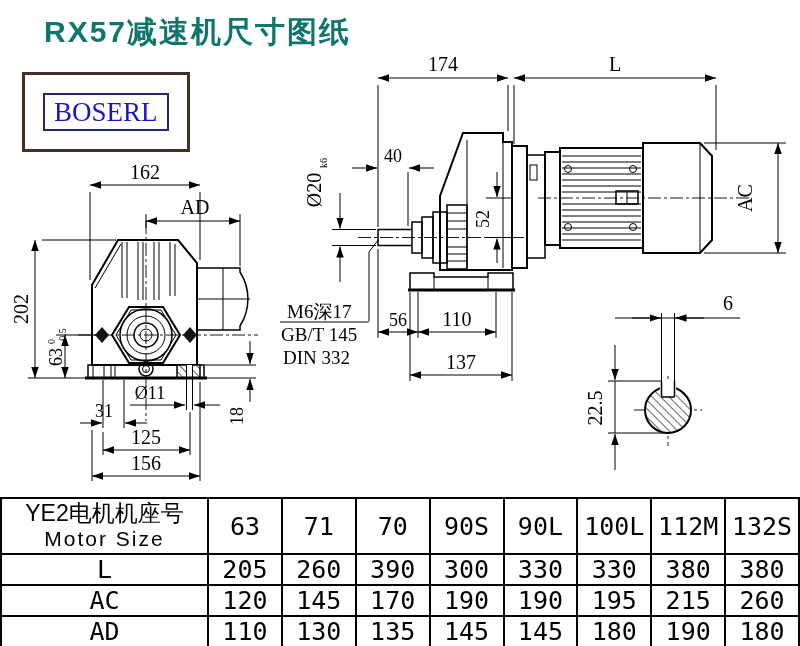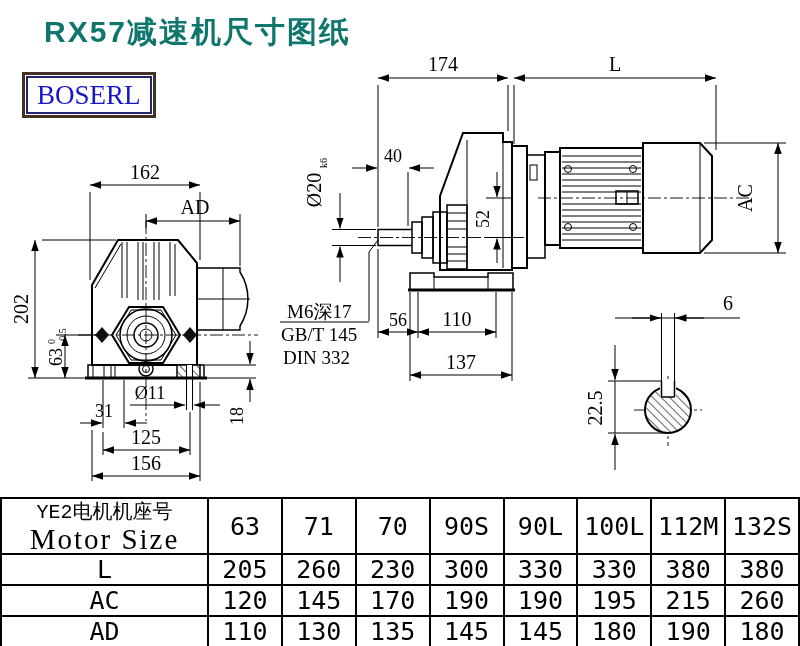--- a/index.html
+++ b/index.html
@@ -1,40 +1,40 @@
 <!DOCTYPE html>
 <html><head>
 <meta charset="utf-8">
 <style>
   html,body{margin:0;padding:0;background:#fff;}
   #stage{position:relative;width:800px;height:646px;background:#fff;overflow:hidden;
          font-family:"Liberation Sans",sans-serif;}
   #title{position:absolute;left:44px;top:12px;font-size:30px;font-weight:bold;
          letter-spacing:2px;color:#0f766e;font-family:"Liberation Sans",sans-serif;}
-  #logo-box{position:absolute;left:22px;top:72px;border:3px solid #453028;background:#fff;padding:1px;}
+  #logo-box{position:absolute;left:22px;top:72px;border:3px solid #453028;background:#fff;padding:18px;}
   #logo-inner{border:2px solid #242470;padding:0 9px;font-family:"Liberation Serif",serif;
               font-size:27px;line-height:34px;color:#1616c8;}
   #drawing{position:absolute;left:0;top:0;}
   .ol{fill:none;stroke:#000;stroke-width:2;}
   .ol15{fill:none;stroke:#000;stroke-width:1.5;}
   .thin{fill:none;stroke:#000;stroke-width:1;}
   .thick{fill:none;stroke:#000;stroke-width:3;}
   .cl{fill:none;stroke:#000;stroke-width:0.9;stroke-dasharray:13 3 3 3;}
   .dim{font-family:"Liberation Serif",serif;font-size:20px;fill:#000;}
   .dim18{font-family:"Liberation Serif",serif;font-size:18px;fill:#000;}
   .dimsm{font-family:"Liberation Serif",serif;font-size:10px;fill:#000;}
   .note{font-family:"Liberation Serif",serif;font-size:19px;fill:#000;}
   #spec-table{position:absolute;left:0;top:497px;width:800px;height:149px;
               border-collapse:collapse;table-layout:fixed;}
   #spec-table td{border:2px solid #000;text-align:center;vertical-align:middle;
                  font-family:"DejaVu Sans Mono",monospace;font-size:25px;color:#000;padding:0;}
   #spec-table tr{height:31px;}
   #spec-table tr.hdr{height:56px;}
-  .hdr-cn{font-size:20px;line-height:26px;font-family:Liberation Mono, monospace;}
-  .hdr-en{font-size:29px;line-height:26px;letter-spacing:2px;font-family:Liberation Serif, serif;}
+  .hdr-cn{font-size:23px;line-height:26px;font-family:Liberation Sans, sans-serif;}
+  .hdr-en{font-size:21px;line-height:26px;letter-spacing:2px;font-family:Liberation Sans, sans-serif;}
 </style>
 </head>
 <body>
 
 <div id="stage">
 
   <svg id="drawing" width="800" height="497" viewBox="0 0 800 497" xmlns="http://www.w3.org/2000/svg">
     <defs>
       <marker id="ar" viewBox="0 0 10 10" refX="10" refY="5" markerWidth="11" markerHeight="11" orient="auto-start-reverse" markerUnits="userSpaceOnUse">
         <path d="M0,1.6 L10,5 L0,8.4 Z" fill="#000"></path>
@@ -299,21 +299,21 @@
       <td>90S</td>
       <td>90L</td>
       <td>100L</td>
       <td>112M</td>
       <td>132S</td>
     </tr>
     <tr>
       <td>L</td>
       <td>205</td>
       <td>260</td>
-      <td>230</td>
+      <td>390</td>
       <td>300</td>
       <td>330</td>
       <td>330</td>
       <td>380</td>
       <td>380</td>
     </tr>
     <tr>
       <td>AC</td>
       <td>120</td>
       <td>145</td>

